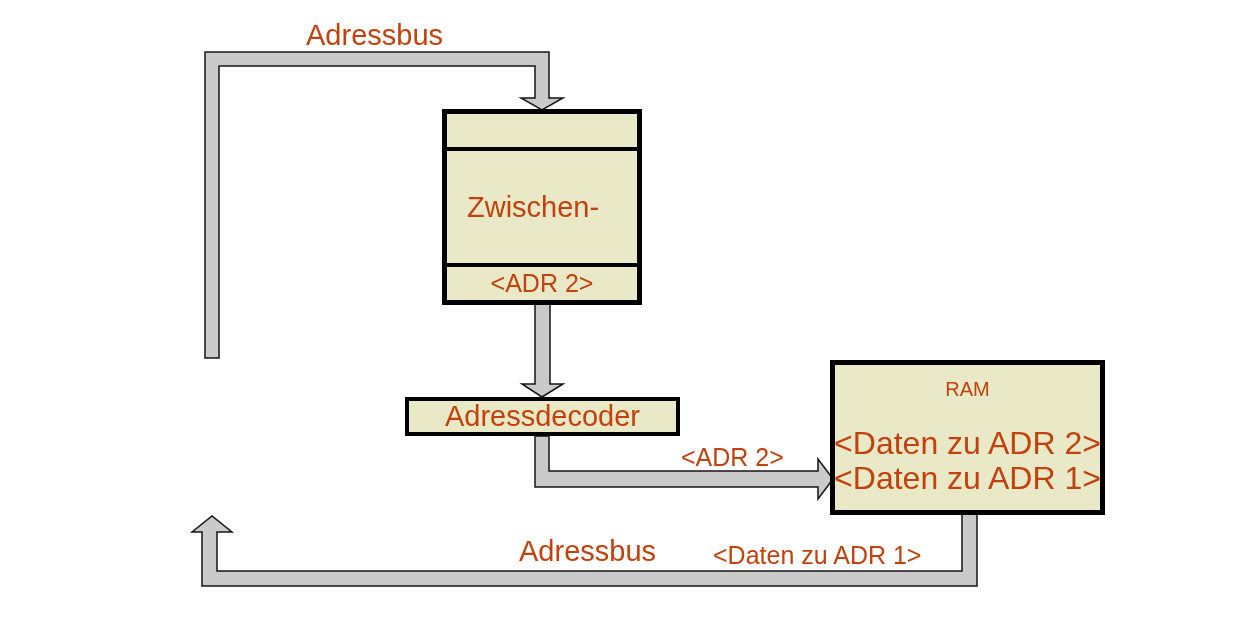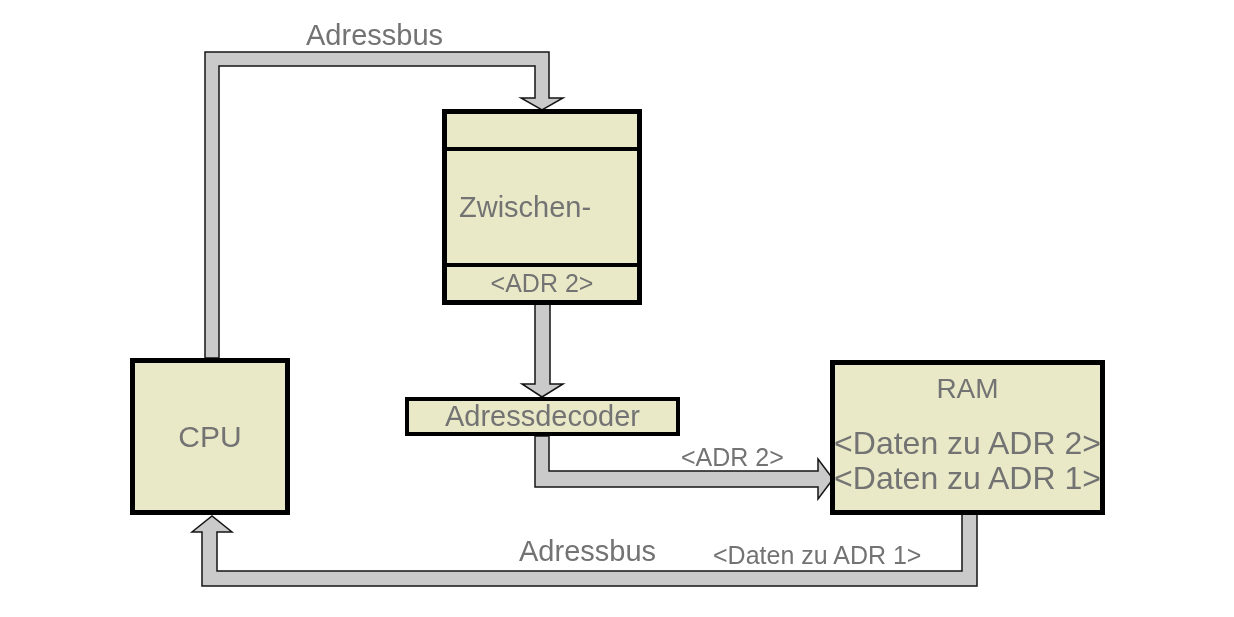--- a/index.html
+++ b/index.html
@@ -7,21 +7,21 @@
     padding: 0;
     background: #ffffff;
     font-family: "Liberation Sans", sans-serif;
   }
   #canvas {
     position: relative;
     width: 1234px;
     height: 617px;
     background: #ffffff;
     overflow: hidden;
-    color: #737373;
+    color: #c2410c;
   }
   #bus-layer {
     position: absolute;
     left: 0;
     top: 0;
   }
   .pipe {
     fill: #cacaca;
     stroke: #151515;
     stroke-width: 1.5;
@@ -43,42 +43,42 @@
     display: flex; flex-direction: column;
   }
   .buffer-top {
     height: 33px;
     border-bottom: 4px solid #000;
   }
   .buffer-mid {
     flex: 1;
     border-bottom: 4px solid #000;
     display: flex; align-items: center;
-    padding-left: 12px;
+    padding-left: 20px;
     font-size: 29px;
     line-height: 37px;
   }
   .buffer-bot {
     height: 33px;
     display: flex; align-items: center; justify-content: center;
     font-size: 25px;
   }
   #decoder-box {
     left: 405px; top: 397px; width: 275px; height: 39px;
     border-width: 4px;
     display: flex; align-items: center; justify-content: center;
     font-size: 29px;
   }
   #ram-box {
     left: 830px; top: 360px; width: 275px; height: 155px;
     display: flex; flex-direction: column; align-items: center;
     padding-top: 9px;
   }
   .ram-title {
-    font-size: 28px;
+    font-size: 20px;
     line-height: 30px;
     margin-bottom: 22px;
   }
   .ram-row {
     font-size: 32px;
     line-height: 35px;
     white-space: nowrap;
   }
   .float-label {
     position: absolute;
@@ -105,23 +105,20 @@
     <polygon class="pipe" points="535,436 549,436 549,471 818,471 818,459 833,479 818,499 818,487 535,487"></polygon>
 
     <polygon class="pipe" points="962,513 977,513 977,586 202,586 202,532 192,532 212,516 232,532 217,532 217,571 962,571"></polygon>
   </svg>
 
   <div class="float-label label-lg" id="adressbus-label">Adressbus</div>
   <div class="float-label label-sm" id="adr2-arrow-label">&lt;ADR 2&gt;</div>
   <div class="float-label label-lg" id="datenbus-label">Adressbus</div>
   <div class="float-label label-sm" id="daten-adr1-label">&lt;Daten zu ADR 1&gt;</div>
 
-  <div class="box" id="cpu-box">
-    <span>CPU</span>
-  </div>
 
   <div class="box" id="buffer-box">
     <div class="buffer-top"></div>
     <div class="buffer-mid">
       <div>
         <span>Zwischen-</span><br>
       </div>
     </div>
     <div class="buffer-bot">
       <span>&lt;ADR 2&gt;</span>

